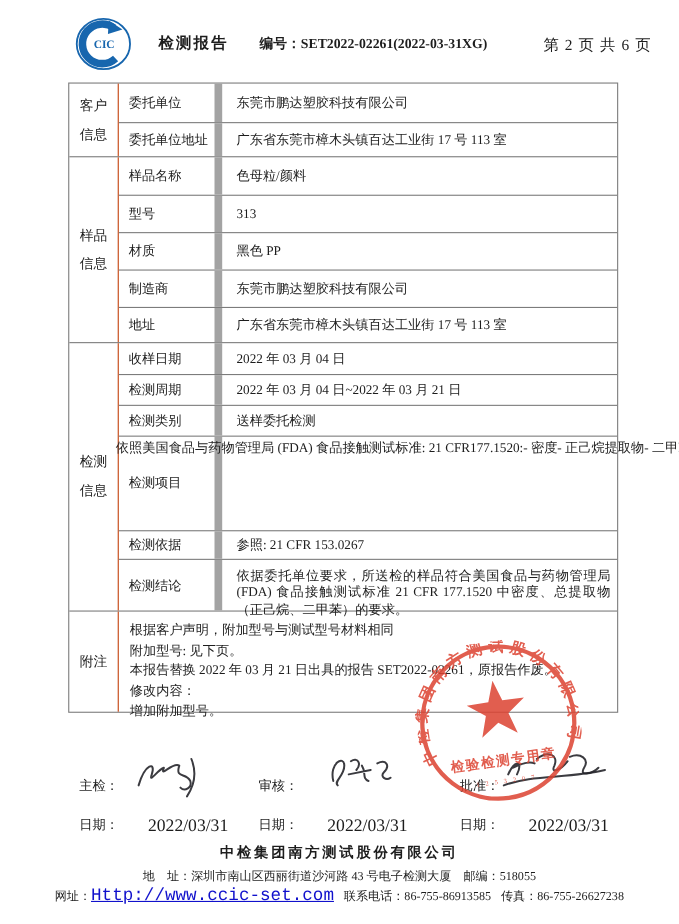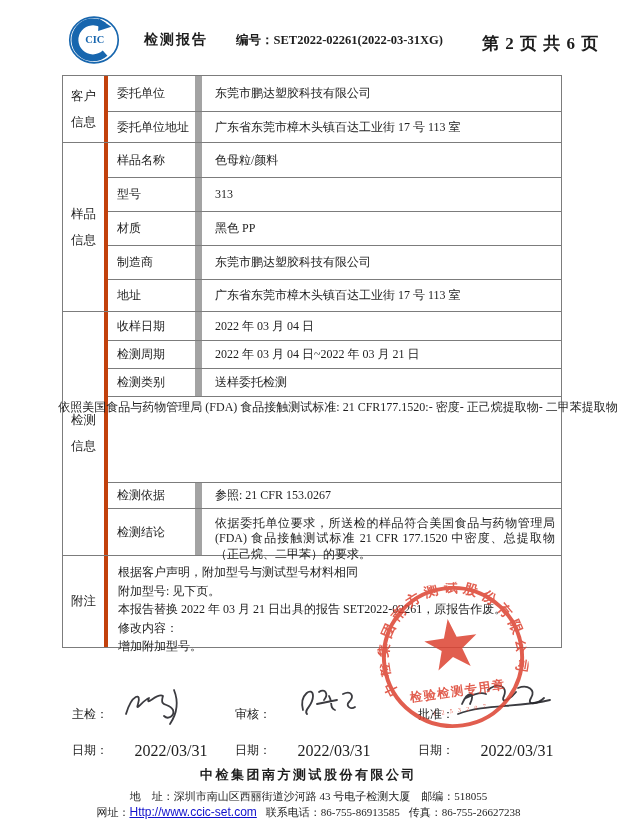--- a/index.html
+++ b/index.html
@@ -10,28 +10,28 @@
     color:#1d1d1d;
     position:relative;
     overflow:hidden;
   }
   .page { position:absolute; inset:0; background:#fff; }
 
   
   .logo-wrap { position:absolute; left:58px; top:12px; width:72px; height:56px; }
   .hdr-title { position:absolute; left:144px; top:31px; font-size:14px; font-weight:bold; letter-spacing:2px; }
   .hdr-no    { position:absolute; left:236px; top:32px; font-size:12.5px; font-weight:bold; }
-  .hdr-page  { position:absolute; left:482px; top:32px; font-size:17px; font-weight:bold; letter-spacing:1px; }
+  .hdr-page  { position:absolute; left:494px; top:32px; font-size:14px; font-weight:normal; letter-spacing:1px; }
 
   
   .rpt-table { position:absolute; left:62px; top:75px; width:500px; border:1px solid #7c7c7c; background:transparent; }
   .sec { display:flex; border-top:1px solid #7c7c7c; }
   .rpt-table > .sec:first-child { border-top:none; }
   .sec-label {
-    width:45px; flex:none; border-right:4px solid #c2410c;
+    width:45px; flex:none; border-right:1px solid #c2410c;
     display:flex; flex-direction:column; justify-content:center; align-items:center;
     gap:9px; font-size:12.5px;
   }
   .sec-rows { flex:1 1 auto; min-width:0; }
   .row { display:flex; border-top:1px solid #7c7c7c; }
   .sec-rows .row:first-child { border-top:none; }
   .cl {
     width:94px; flex:none; border-right:7px solid #a3a3a3;
     display:flex; align-items:center; padding-left:9px; font-size:12px;
   }
@@ -57,21 +57,21 @@
   .sig-svg   { position:absolute; left:44px; top:-12px; }
   .sig-svg path { fill:none; stroke:#26262b; stroke-width:1.8; stroke-linecap:round; stroke-linejoin:round; opacity:.9; }
   .date-label { position:absolute; left:0; top:50px; font-size:12px; }
   .date-value { position:absolute; left:52px; top:50px; width:94px; text-align:center; font-size:16px; }
 
   
   .f-line { position:absolute; left:0; width:617px; text-align:center; }
   .f-company { top:766px; font-size:13px; font-weight:bold; letter-spacing:2.5px; }
   .f-addr    { top:789px; font-size:11px; }
   .f-web     { top:805px; font-size:11px; }
-  .f-web a   { color:#1111cc; text-decoration:underline; font-family:Liberation Sans, sans-serif; font-size:12px; }
+  .f-web a   { color:#1111cc; text-decoration:underline; font-family:Liberation Mono, monospace; font-size:16px; }
   .sp { display:inline-block; width:9px; }
 </style>
 </head>
 <body>
 
 <div class="page">
 
   <div class="logo-wrap">
     <svg width="72" height="56" viewBox="0 0 104 80" xmlns="http://www.w3.org/2000/svg">
       <ellipse cx="52" cy="40" rx="35" ry="33" fill="none" stroke="#1766ae" stroke-width="2.4"></ellipse>
@@ -144,20 +144,21 @@
         </div>
         <div class="row" style="height:28px">
           <div class="cl">检测周期</div>
           <div class="cv">2022 年 03 月 04 日~2022 年 03 月 21 日</div>
         </div>
         <div class="row" style="height:28px">
           <div class="cl">检测类别</div>
           <div class="cv">送样委托检测</div>
         </div>
         <div class="row" style="height:86px">
+          <div class="cl">检测项目</div>
           <div class="cv multi">
             <div>依照美国食品与药物管理局 (FDA) 食品接触测试标准: 21 CFR</div>
             <div>177.1520:</div>
             <div>-  密度</div>
             <div>-  正己烷提取物</div>
             <div>-  二甲苯提取物</div>
           </div>
         </div>
         <div class="row" style="height:26px">
           <div class="cl">检测依据</div>

